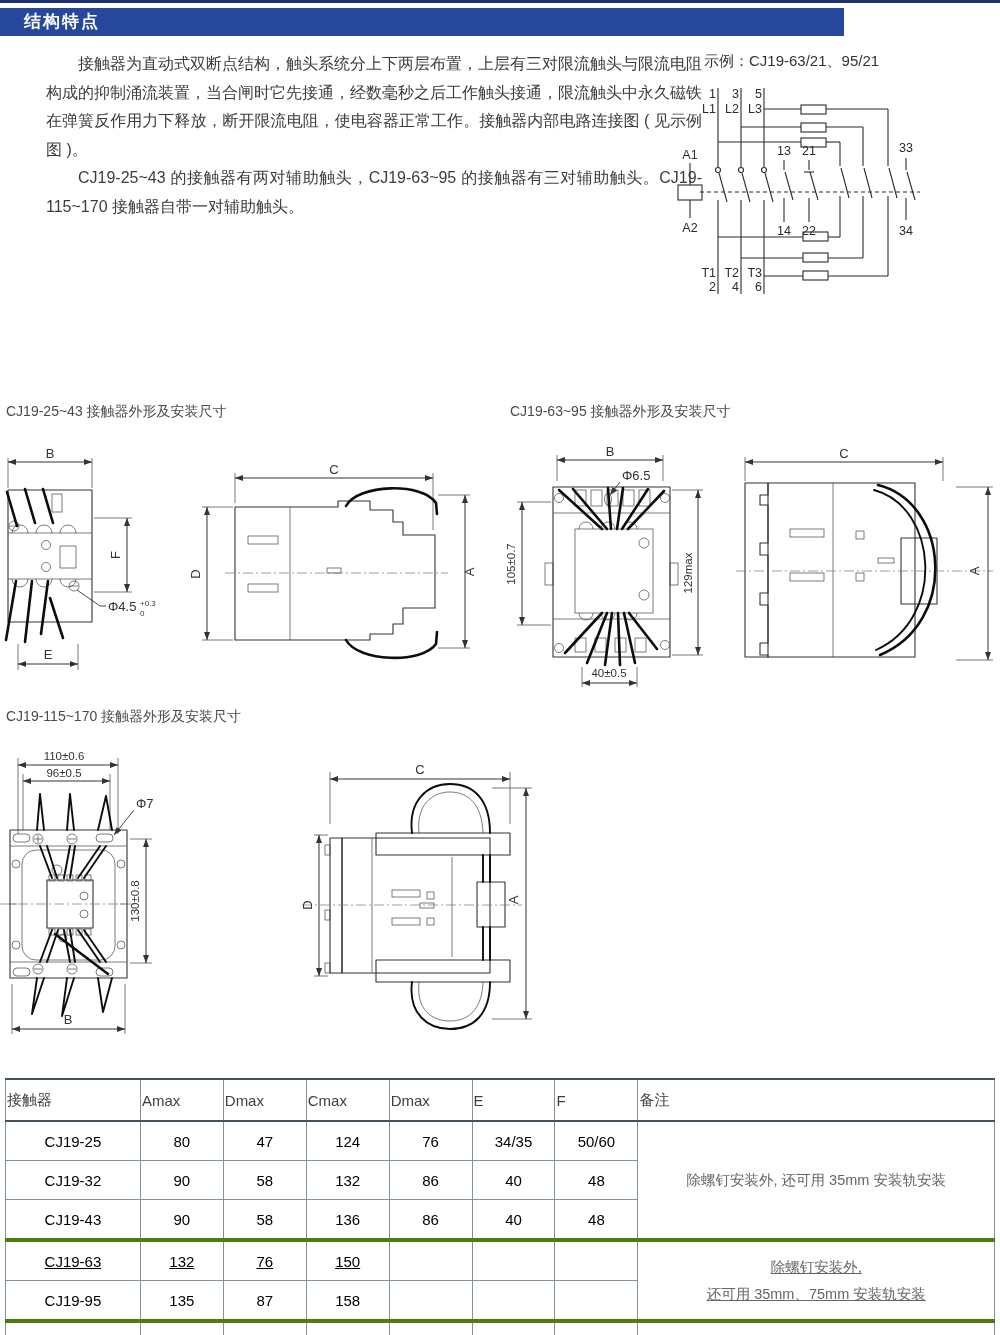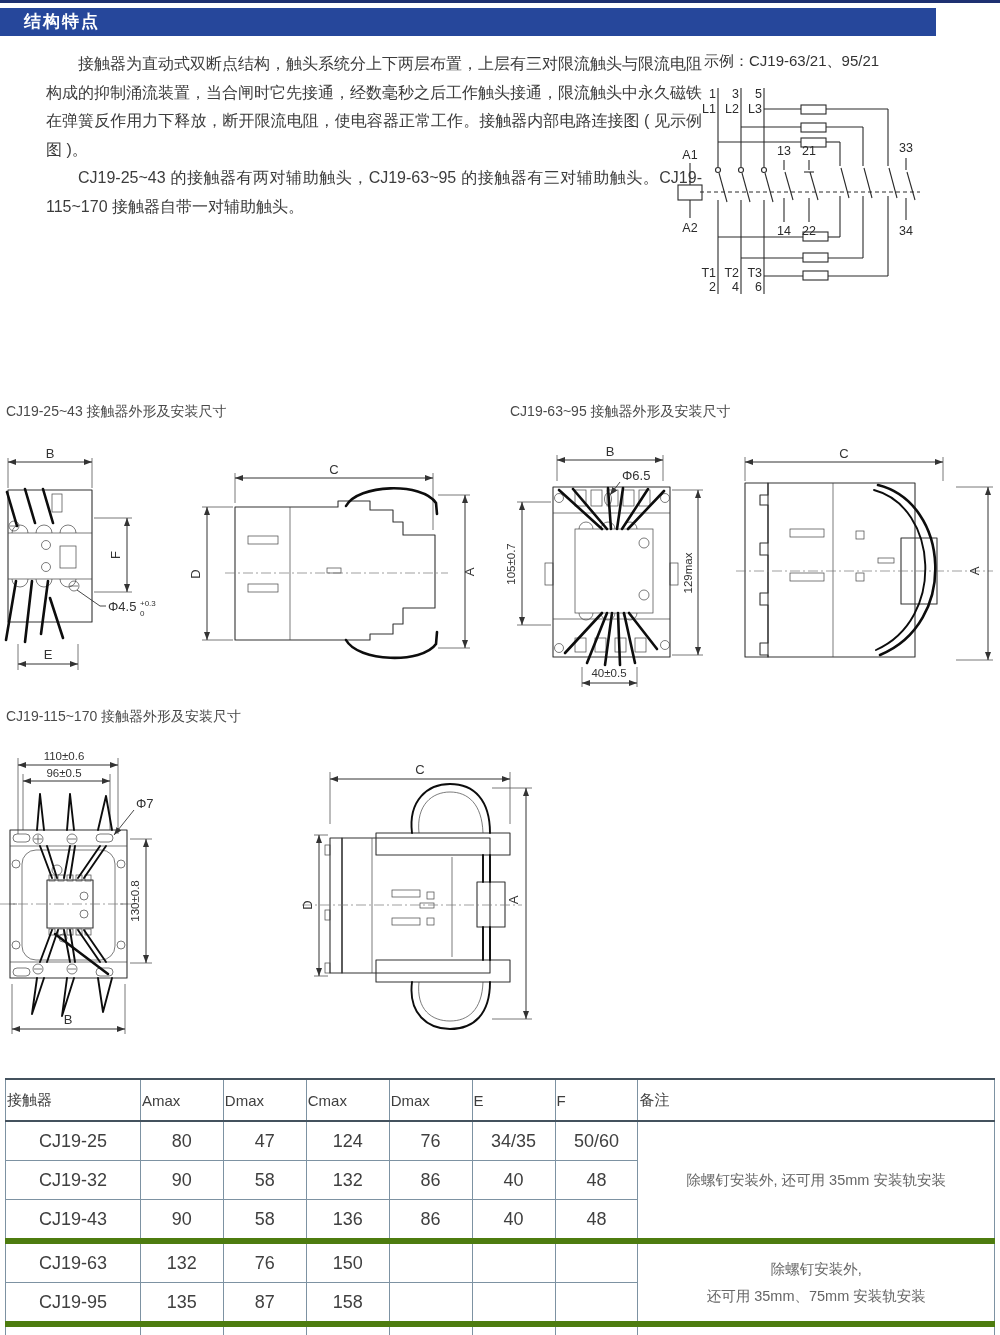--- a/index.html
+++ b/index.html
@@ -1,19 +1,19 @@
 <!DOCTYPE html>
 <html><head>
 <meta charset="utf-8">
 <style>
   html,body{margin:0;padding:0;background:#fff;}
   body{font-family:"Liberation Sans","DejaVu Sans",sans-serif;}
   .page{position:relative;width:1000px;height:1335px;background:#fff;overflow:hidden;}
   .topstrip{position:absolute;left:0;top:0;width:1000px;height:3px;background:#1e3171;}
-  .secbar{position:absolute;left:0;width:936px;height:28px;background:#26479b;color:#fff;
+  .secbar{position:absolute;left:0;width:844px;height:28px;background:#26479b;color:#fff;
           font-size:17px;font-weight:bold;line-height:28px;padding-left:24px;
           box-sizing:border-box;letter-spacing:2px;}
   .bodytext{position:absolute;left:6px;top:50px;width:656px;margin-left:40px;}
   .bodytext p{margin:0;text-indent:2em;font-size:16px;line-height:28.5px;color:#3c3c3c;text-align:justify;}
   .sublabel{position:absolute;font-size:14px;color:#4a4a4a;}
   svg{position:absolute;overflow:visible;}
   .o{fill:none;stroke:#333;stroke-width:1.1;stroke-linejoin:round;}
   .t{fill:none;stroke:#444;stroke-width:0.7;}
   .w{fill:none;stroke:#0d0d0d;stroke-width:2.6;stroke-linecap:round;}
   .w2{fill:none;stroke:#0d0d0d;stroke-width:1.9;stroke-linecap:round;}
@@ -29,23 +29,23 @@
   .dash{stroke:#2b2b2b;stroke-width:1;stroke-dasharray:4 3;}
   .dtitle{font-family:"Liberation Sans",sans-serif;font-size:15px;fill:#333;}
   
   table.spec{position:absolute;left:5px;top:1078px;width:990px;border-collapse:collapse;
              border-top:2px solid #44525e;border-bottom:2px solid #44525e;
              border-left:1px solid #7d92a2;border-right:1px solid #7d92a2;
              font-family:"Liberation Sans",sans-serif;}
   table.spec th{height:38px;font-size:15px;font-weight:normal;color:#3f3f3f;
                 border-bottom:2px solid #44525e;border-left:1px solid #7d92a2;border-right:1px solid #7d92a2;
                 text-align:left;vertical-align:middle;}
-  table.spec td{height:36px;font-size:18px;color:#404040;text-align:center;vertical-align:middle;
+  table.spec td{height:36px;font-size:15px;color:#000000;text-align:center;vertical-align:middle;
                 border:1px solid #7d92a2;}
-  table.spec tr.grp td{border-top:6px solid #4d7c0f;}
+  table.spec tr.grp td{border-top:4px solid #4d7c0f;text-decoration:underline;}
   table.spec td.note{font-size:14.5px;color:#666;}
   table.spec td.note div{line-height:1.8;}
 </style>
 </head>
 <body>
 
 <div class="page">
 
   <svg width="0" height="0" style="position:absolute">
     <defs>

